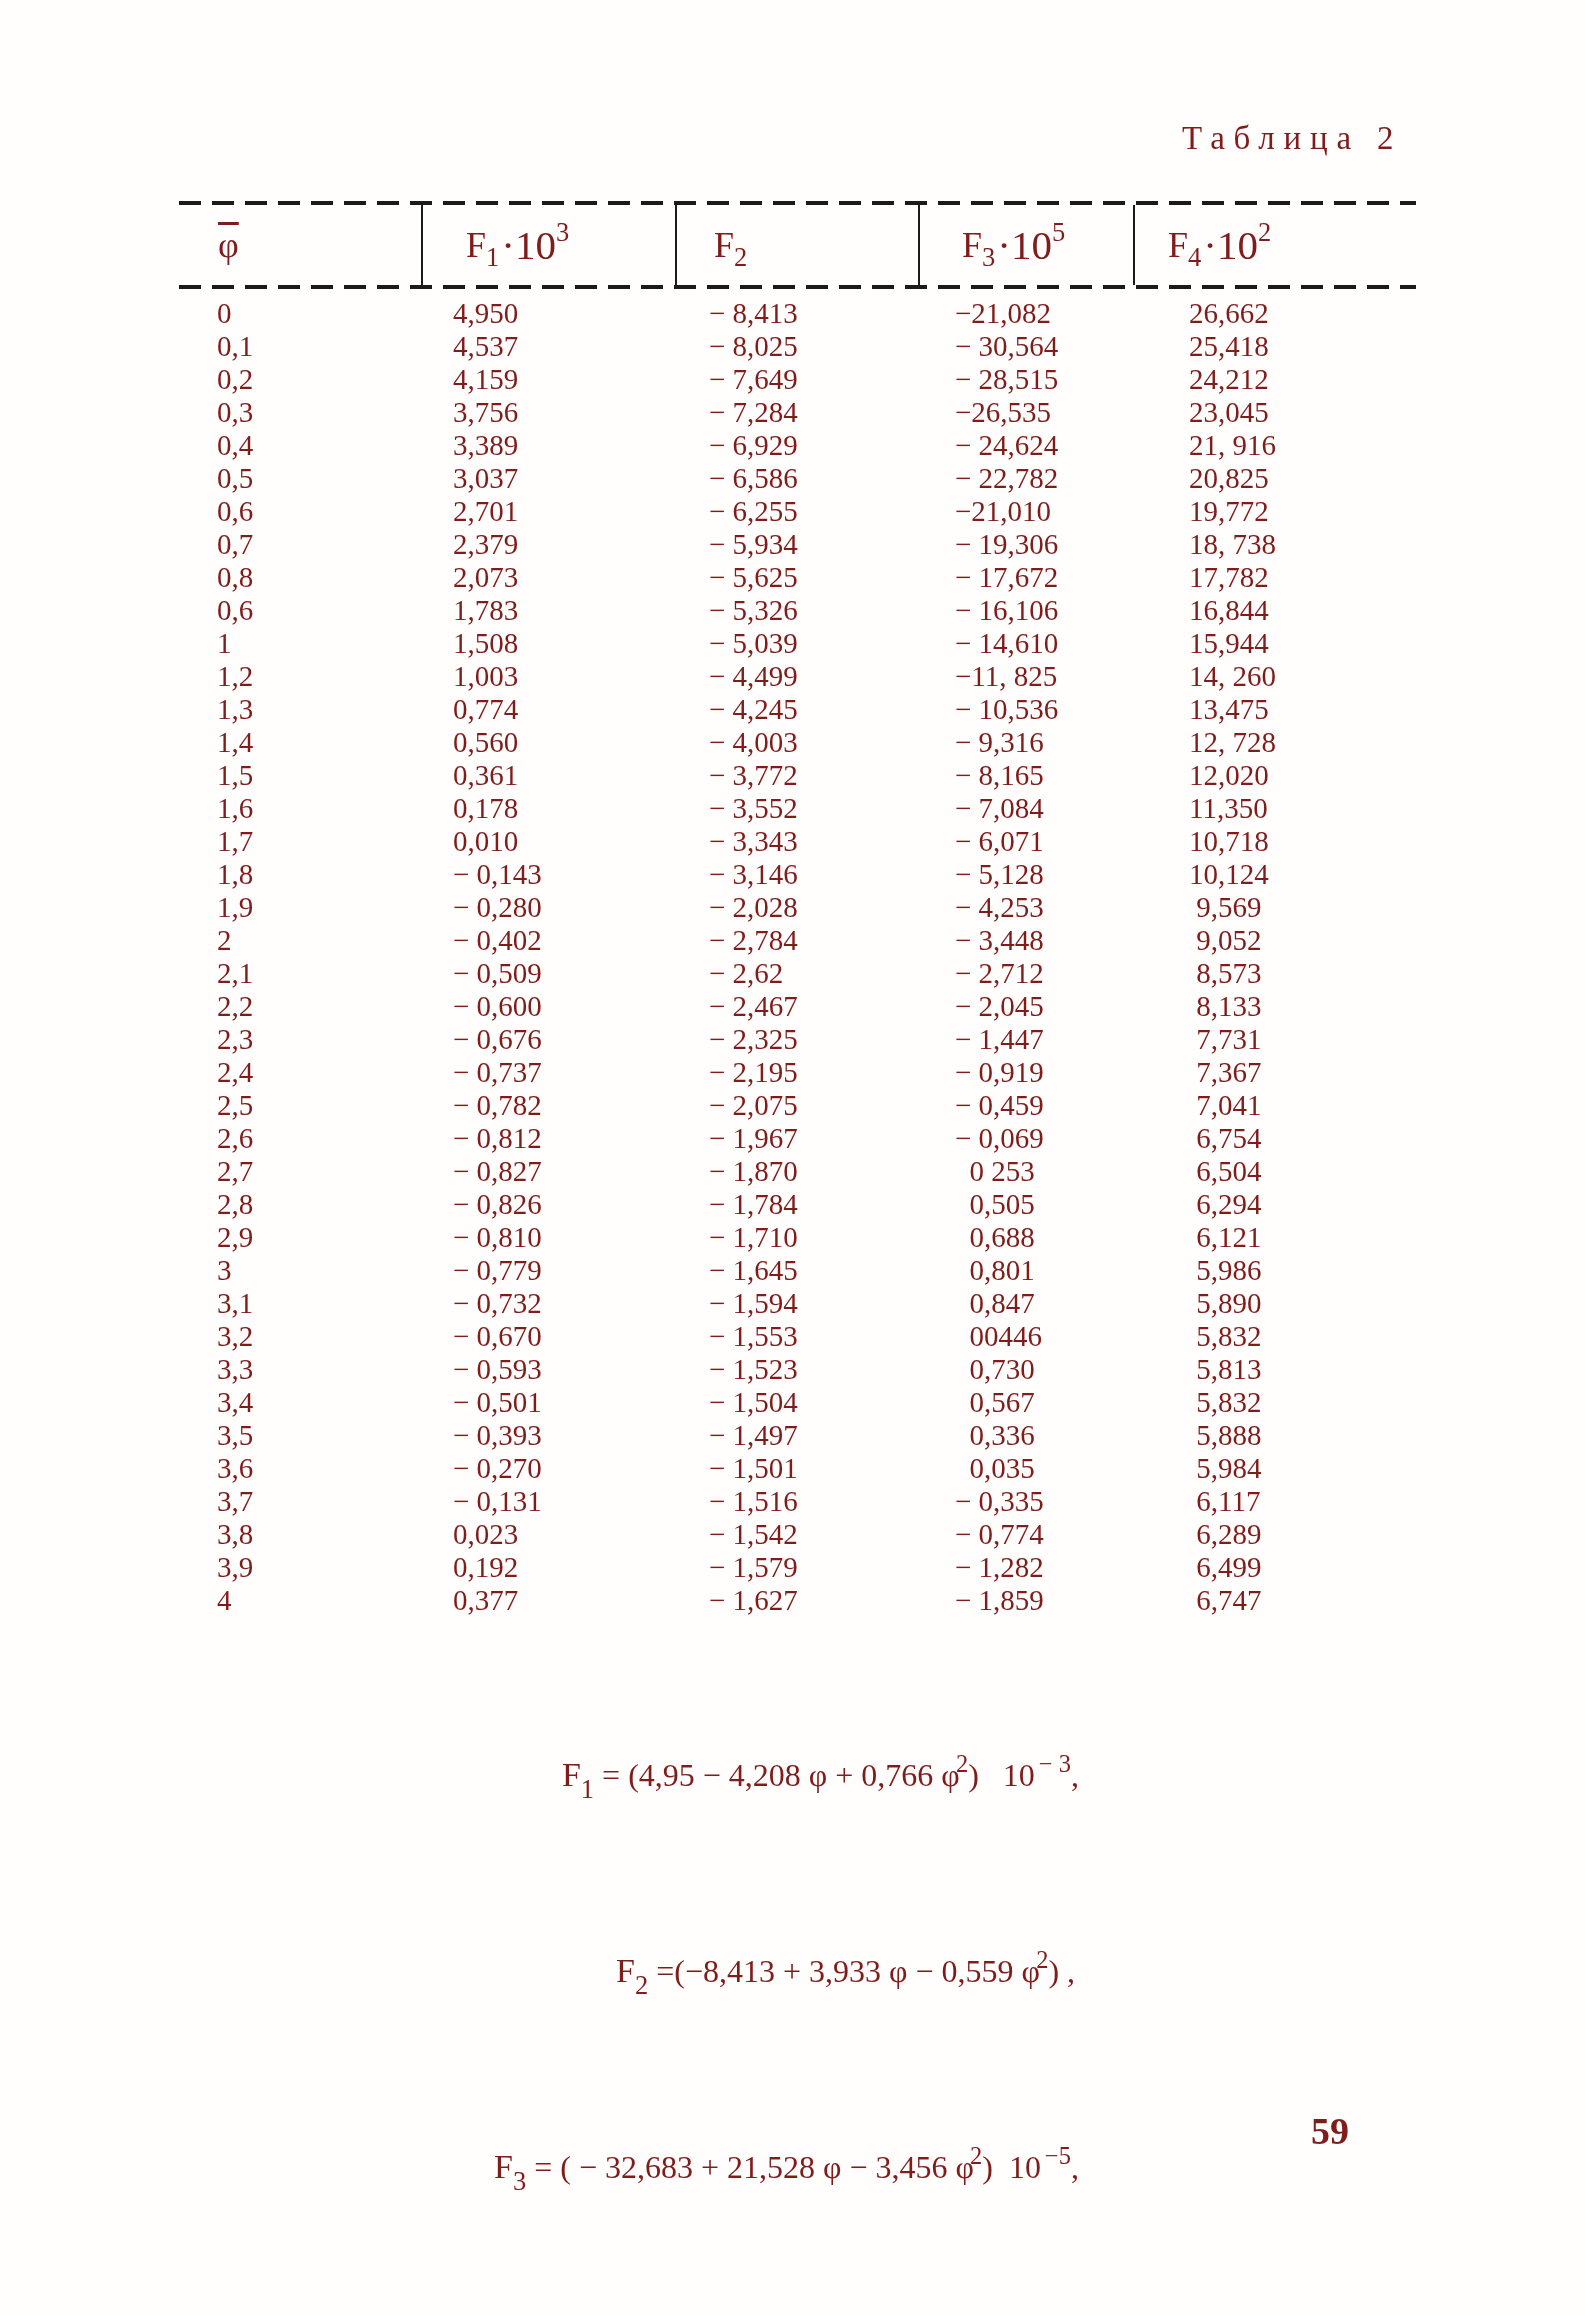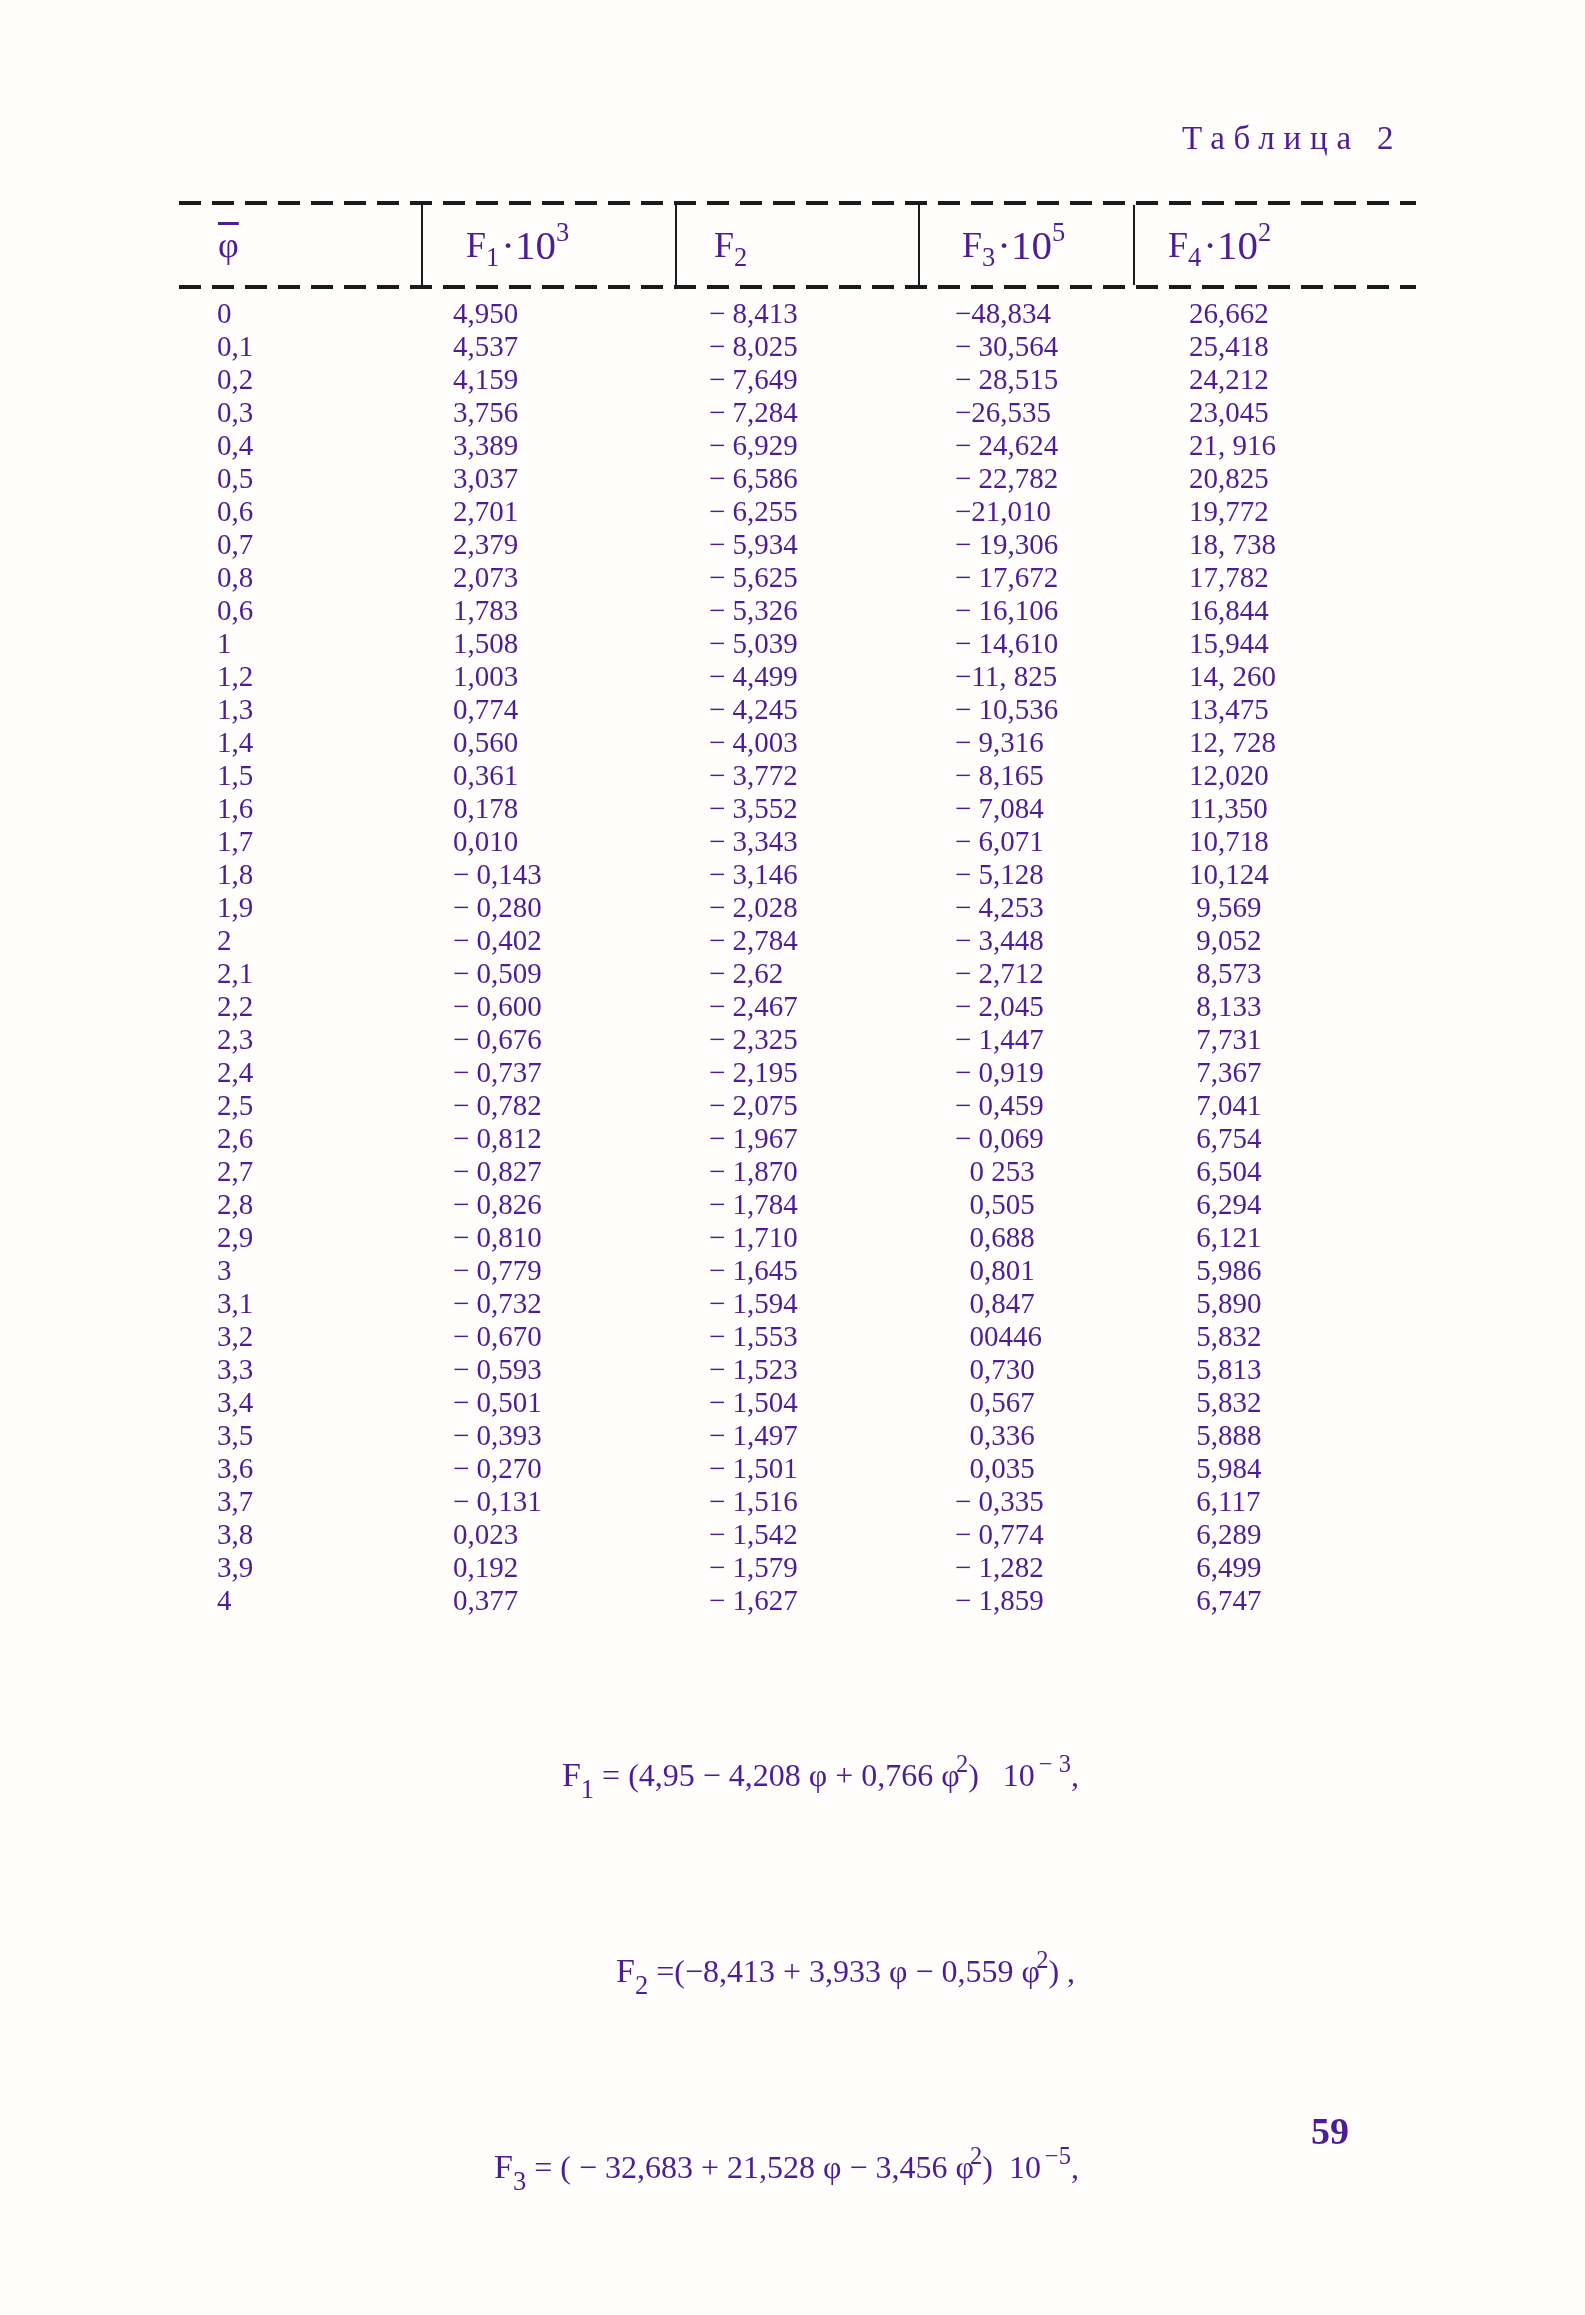--- a/index.html
+++ b/index.html
@@ -1,21 +1,21 @@
 <!DOCTYPE html>
 <html><head>
 <meta charset="utf-8">
 <style>
   html,body { margin:0; padding:0; background:#e8e8e8; }
   .page {
     position:relative;
     width:1586px; height:2315px;
     margin:0 auto;
     background:#fffefc;
-    color:#4c1d95;
+    color:#7f1d1d;
     font-family:"Liberation Serif","DejaVu Serif",serif;
     overflow:hidden;
   }
   .page-title {
     position:absolute; top:120px; left:1182px;
     font-size:33px; letter-spacing:8.8px; white-space:pre;
   }
   .dtable { position:absolute; left:179px; top:201px; width:1237px; }
   .dash-line {
     height:3.9px; width:100%;
@@ -87,21 +87,21 @@
           <span class="hmul">·10</span>
           <span class="hsup">2</span>
       </div>
     </div>
     <div class="dash-line"></div>
     <div class="tbody">
         <div class="trow">
           <div class="tcell c0">0</div>
           <div class="tcell c1">4,950</div>
           <div class="tcell c2">− 8,413</div>
-          <div class="tcell c3">−48,834</div>
+          <div class="tcell c3">−21,082</div>
           <div class="tcell c4">26,662</div>
         </div>
         <div class="trow">
           <div class="tcell c0">0,1</div>
           <div class="tcell c1">4,537</div>
           <div class="tcell c2">− 8,025</div>
           <div class="tcell c3">− 30,564</div>
           <div class="tcell c4">25,418</div>
         </div>
         <div class="trow">

